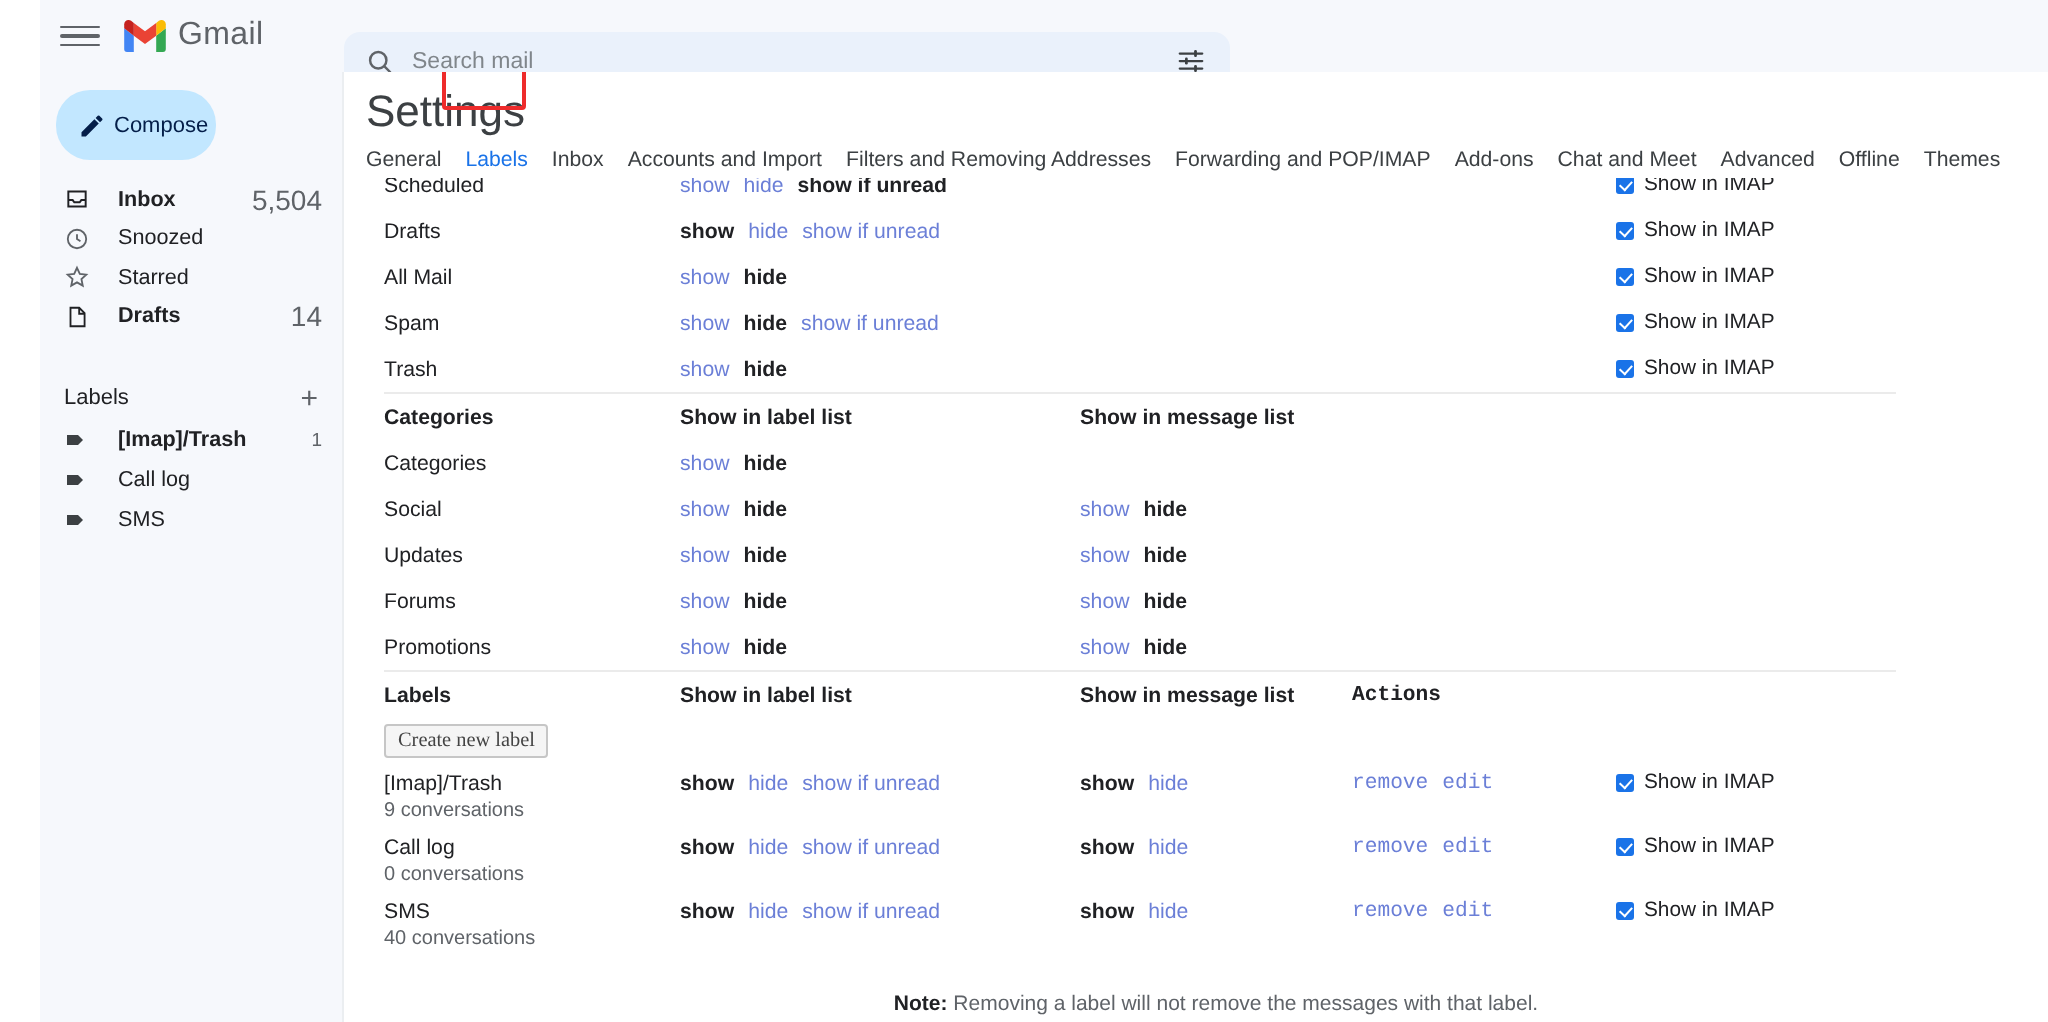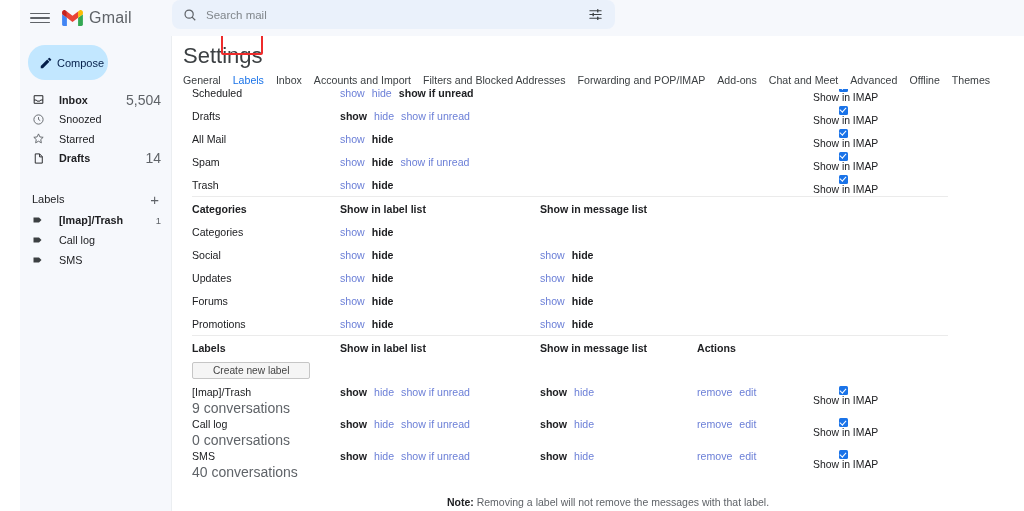--- a/index.html
+++ b/index.html
@@ -16,21 +16,21 @@
     position: absolute; top: 0; left: 0; width: 1024px; height: 36px;
     background: #f6f8fc; display: flex; align-items: center;
   }
   .hamburger { width: 20px; height: 20px; margin-left: 10px; cursor: pointer;
     display: flex; flex-direction: column; justify-content: center; gap: 3px; }
   .hamburger span { display: block; height: 1.6px; background: #5f6368; border-radius: 1px; }
   .gmail-logo { display: flex; align-items: center; margin-left: 12px; gap: 6px; }
   .gmail-word { font-size: 16px; color: #5f6368; letter-spacing: .2px; }
 
   .searchwrap {
-    position: absolute; left: 152px; top: 0; width: 443px; height: 29px;
+    position: absolute; left: 152px; top: 16px; width: 443px; height: 29px;
     background: #eaf1fb; border-radius: 8px; display: flex; align-items: center;
   }
   .search-ic { margin-left: 11px; width: 14px; height: 14px; flex: 0 0 auto; }
   .searchinput {
     flex: 1; border: 0; outline: 0; background: transparent;
     font-family: "Liberation Sans", sans-serif; font-size: 11.5px;
     color: #3c4043; margin-left: 9px;
   }
   .searchinput::placeholder { color: #80868b; }
   .tune-ic { margin-right: 12px; width: 15px; height: 15px; cursor: pointer; }
@@ -98,47 +98,47 @@
 
   .tbl { position: relative; width: 872px; }
   .row {
     position: relative; height: 23px; display: flex; align-items: center;
     font-size: 10.6px; color: #202124;
   }
   .row.tall { height: 32px; align-items: flex-start; padding-top: 4px; }
   .c-name  { position: absolute; left: 20px; }
   .c-list  { position: absolute; left: 168px; }
   .c-msg   { position: absolute; left: 368px; }
-  .c-act   { position: absolute; left: 525px; }
-  .c-imap  { position: absolute; left: 636px; display: flex; align-items: center; flex-direction: column; }
+  .c-act   { position: absolute; left: 504px; font-family: Liberation Mono, monospace; }
+  .c-imap  { position: absolute; left: 636px; display: flex; align-items: center; }
 
   .hdr { font-weight: bold; color: #202124; }
   .lnk { color: #6b7fd7; cursor: pointer; }
   .sel { font-weight: bold; color: #202124; cursor: default; }
   .gap { display: inline-block; width: 7px; }
 
-  .subcount { display: block; font-size: 14px; color: #5f6368; margin-top: 2px; }
+  .subcount { display: block; font-size: 10px; color: #5f6368; margin-top: 2px; }
 
   .divider { position: relative; height: 1px; background: #ebebeb; margin-left: 20px; margin-right: 96px; }
 
   .chkbox {
     width: 9px; height: 9px; background: #1a73e8; border-radius: 1.5px;
     position: relative; flex: 0 0 9px; cursor: pointer;
   }
   .chkbox::after {
     content: ""; position: absolute; left: 2.6px; top: .6px;
     width: 2.6px; height: 5px; border: solid #fff; border-width: 0 1.4px 1.4px 0;
     transform: rotate(42deg);
   }
   .chklabel { font-size: 10.4px; color: #202124; margin-left: 5px; white-space: nowrap; }
 
   .createbtn {
     display: inline-block; border: 1px solid #c6c6c6; background: #f5f5f5;
-    border-radius: 2px; font-size: 10.2px; color: #444; padding: 2px 20px;
-    cursor: pointer; font-family: Liberation Sans, sans-serif;
+    border-radius: 2px; font-size: 10.2px; color: #444; padding: 2px 6px;
+    cursor: pointer; font-family: Liberation Serif, serif;
   }
 
   .note { text-align: center; font-size: 10.5px; color: #5f6368; margin-top: 18px; }
   .note b { color: #202124; }
 
   .scroll-nub { position: absolute; right: 2px; top: 368px; width: 5px; height: 30px; background: #eceff1; border-radius: 3px; }
 </style>
 </head>
 <body>
 
@@ -262,21 +262,21 @@
   </div>
 
   <div class="main">
     <div class="settings-title">Settings</div>
 
     <div class="tabs" id="tabs">
         <span class="tab">General</span>
         <span class="tab active">Labels</span>
         <span class="tab">Inbox</span>
         <span class="tab">Accounts and Import</span>
-        <span class="tab">Filters and Blocked Addresses</span>
+        <span class="tab">Filters and Removing Addresses</span>
         <span class="tab">Forwarding and POP/IMAP</span>
         <span class="tab">Add-ons</span>
         <span class="tab">Chat and Meet</span>
         <span class="tab">Advanced</span>
         <span class="tab">Offline</span>
         <span class="tab">Themes</span>
       </div>
     <div class="tab-highlight"></div>
 
     <div class="scrollarea">

